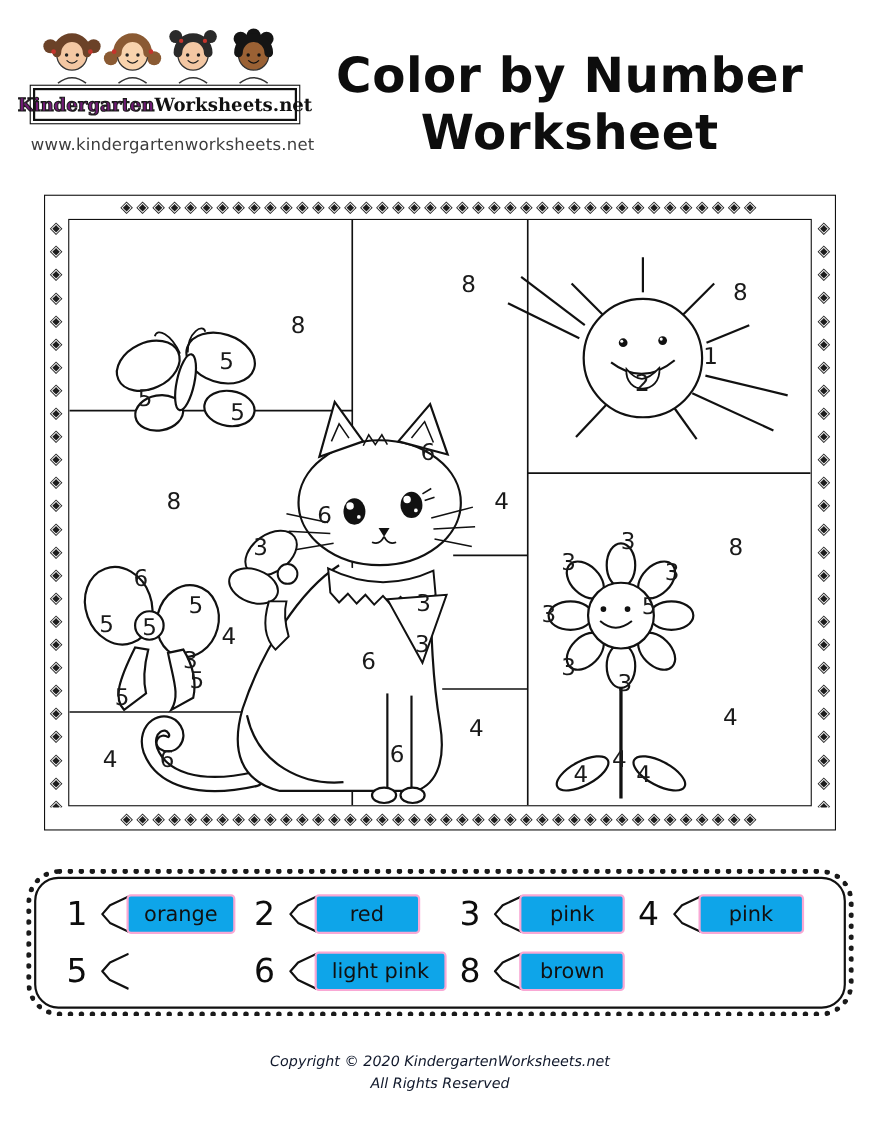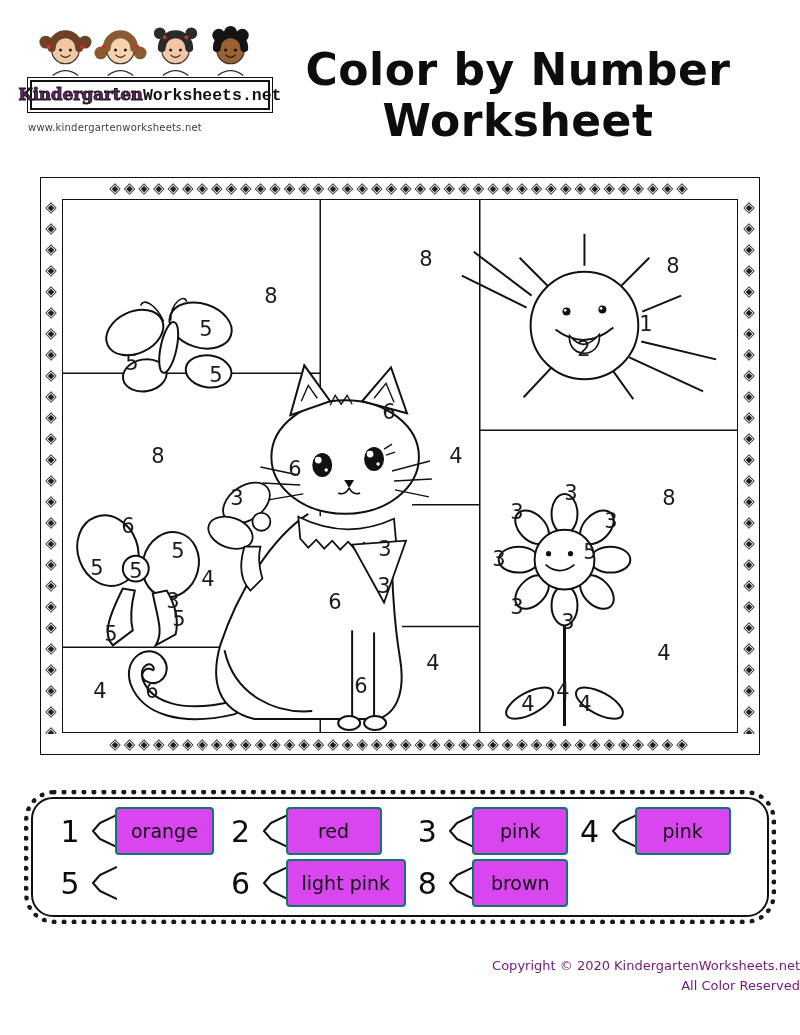--- a/index.html
+++ b/index.html
@@ -6,22 +6,22 @@
   .page{position:relative;width:800px;height:1035px;background:#fff;overflow:hidden;
         font-family:"DejaVu Sans",sans-serif;color:#111;}
 
   
   .logo-kids{position:absolute;left:34px;top:20px;width:228px;height:58px;}
   .logo-box{position:absolute;left:30px;top:80px;width:236px;height:26px;
             border:2.5px solid #111;outline:1px solid #111;outline-offset:2px;
             background:#fff;display:flex;align-items:center;justify-content:center;}
   .logo-box .brand{font-family:"DejaVu Serif",serif;font-weight:700;font-size:16.5px;white-space:nowrap;}
   .brand-outline{color:#701a75;-webkit-text-stroke:1px #1a1a1a;}
-  .brand-solid{color:#111;font-family:Liberation Mono, monospace;}
-  .site-url{position:absolute;left:28px;top:122px;width:260px;font-size:10px;color:#3d3d3d;letter-spacing:.2px;}
+  .brand-solid{color:#111;}
+  .site-url{position:absolute;left:28px;top:122px;width:260px;font-size:15px;color:#3d3d3d;letter-spacing:.2px;}
   .page-title{position:absolute;left:276px;top:44px;width:484px;text-align:center;
               font-size:44px;font-weight:700;letter-spacing:.5px;color:#0d0d0d;}
   .name-row{position:absolute;left:436px;top:132px;width:324px;display:flex;align-items:flex-end;}
   .name-label{font-size:27px;font-weight:400;color:#0d0d0d;}
   .name-line{flex:1;border-bottom:2px solid #111;height:30px;margin-left:2px;}
 
   
   .frame{position:absolute;left:40px;top:177px;width:720px;height:578px;
          border:1px solid #111;background:#fff;box-sizing:border-box;}
   .orn{position:absolute;color:#1d1d1d;font-size:15px;letter-spacing:3px;overflow:hidden;
@@ -38,27 +38,27 @@
 
   
   .legend-outer{position:absolute;left:24px;top:790px;width:752px;height:134px;
                 border:5px dotted #1a1a1a;border-radius:30px;box-sizing:border-box;padding:2px;}
   .legend-box{width:100%;height:100%;border:2px solid #111;border-radius:22px;box-sizing:border-box;
               display:grid;grid-template-rows:1fr 1fr;align-items:center;padding:6px 26px;}
   .legend-row{display:grid;grid-template-columns:1.05fr 1.15fr 1fr 1fr;align-items:center;}
   .legend-item{display:flex;align-items:center;gap:10px;}
   .legend-number{font-size:30px;color:#0d0d0d;min-width:22px;text-align:center;}
   .crayon{display:inline-flex;align-items:center;}
-  .crayon-body{border:2px solid #0f766e;border-radius:4px;height:48px;box-sizing:border-box;
-               display:flex;align-items:center;padding:0 14px;font-size:19px;background:#d946ef;
+  .crayon-body{border:2px solid #f9a8d4;border-radius:4px;height:36px;box-sizing:border-box;
+               display:flex;align-items:center;padding:0 14px;font-size:19px;background:#0ea5e9;
                margin-left:-2px;white-space:nowrap;min-width:96px;justify-content:center;}
 
   
-  .footer{position:absolute;left:0;top:956px;width:100%;text-align:right;font-size:13px;
-          color:#701a75;line-height:1.55;}
+  .footer{position:absolute;left:0;top:956px;width:100%;text-align:center;font-size:13px;
+          color:#0f172a;line-height:1.55;font-style:italic;}
 </style>
 </head>
 <body>
 
 <div class="page">
 
   <svg class="logo-kids" viewBox="0 0 232 58">
 
     <g>
       <circle cx="12" cy="22" r="6.5" fill="#6b4228"></circle>
@@ -351,16 +351,16 @@
               </svg>
             <span class="crayon-body">brown</span>
           </span>
         </div>
       </div>
     </div>
   </div>
 
   <div class="footer">
     <div>Copyright © 2020 KindergartenWorksheets.net</div>
-    <div>All Color Reserved</div>
+    <div>All Rights Reserved</div>
   </div>
 
 </div>
 
 </body></html>

